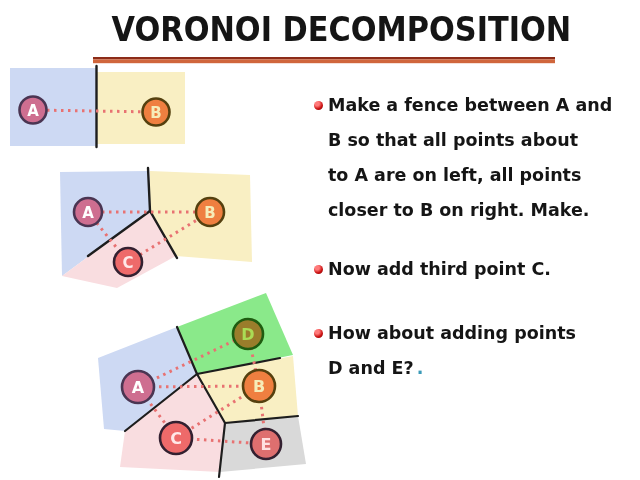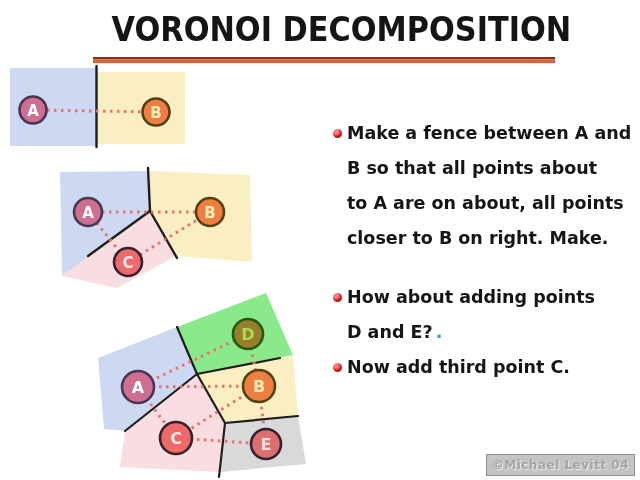--- a/index.html
+++ b/index.html
@@ -15,22 +15,22 @@
     letter-spacing:0px;
   }
   #diagram-svg { position:absolute; left:0; top:0; }
   .edge { stroke:var(--edge_black); stroke-width:2.4; stroke-linecap:round; }
   .edge-thin { stroke:var(--edge_black); stroke-width:2.2; stroke-linecap:round; }
   .dotline { stroke:var(--dotted); stroke-width:3; stroke-dasharray:2.5 4.5; fill:none; }
   .site { stroke-width:2.6; }
   .site-label { font:bold 15px "DejaVu Sans", sans-serif; text-anchor:middle; }
   .site-label-lg { font:bold 16px "DejaVu Sans", sans-serif; text-anchor:middle; }
   #bullets {
-    position:absolute; left:347px; top:88px; width:290px;
-    font:bold 17.5px "DejaVu Sans", sans-serif; color:var(--ink);margin-top:28px;
+    position:absolute; left:328px; top:88px; width:290px;
+    font:bold 17.5px "DejaVu Sans", sans-serif; color:var(--ink);
   }
   .bullet { position:relative; }
   .bullet .line { line-height:35px; white-space:nowrap; }
   .dot {
     position:absolute; left:-14px; top:13px; width:9px; height:9px;
     border-radius:50%;
     background:radial-gradient(circle at 35% 30%, #ff7a7a 0 25%, var(--bullet_red) 60%, #6e0808 100%);
   }
   .bullet-1 { margin-bottom:24px; }
   .bullet-2 { margin-bottom:29px; }
@@ -116,29 +116,28 @@
       <circle class="site" cx="266" cy="444" r="15" fill="#de6f6f" stroke="#332030"></circle>
       <text class="site-label-lg" x="266" y="450" fill="#ffe0e0">E</text>
     </g>
   </svg>
 
   <div id="bullets">
     <div class="bullet bullet-1">
       <span class="dot"></span>
       <div class="line">Make a fence between A and</div>
       <div class="line">B so that all points about</div>
-      <div class="line">to A are on about, all points</div>
+      <div class="line">to A are on left, all points</div>
       <div class="line">closer to B on right. Make.</div>
+    </div>
+    <div class="bullet bullet-2">
+      <span class="dot"></span>
+      <div class="line">Now add third point C.</div>
     </div>
     <div class="bullet bullet-3">
       <span class="dot"></span>
       <div class="line">How about adding points</div>
       <div class="line"><span>D and E?</span><span class="blue-dot">.</span></div>
     </div>
-    <div class="bullet bullet-2">
-      <span class="dot"></span>
-      <div class="line">Now add third point C.</div>
-    </div>
   </div>
 
-  <div id="watermark">©Michael Levitt 04</div>
 
 </div>
 
 </body></html>

